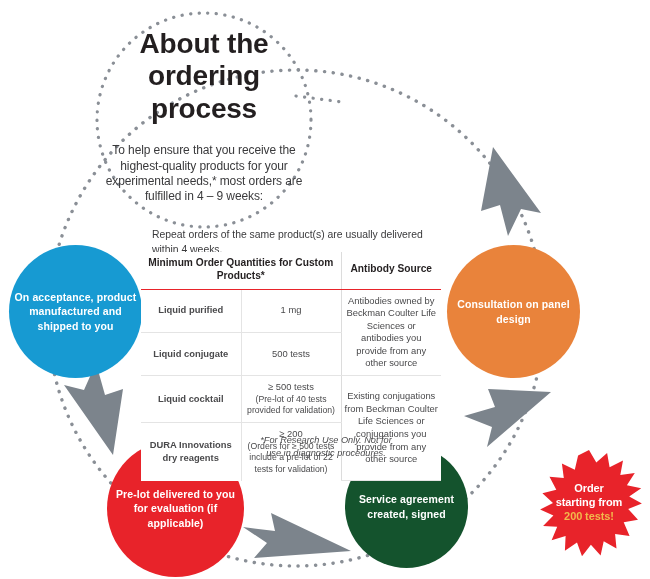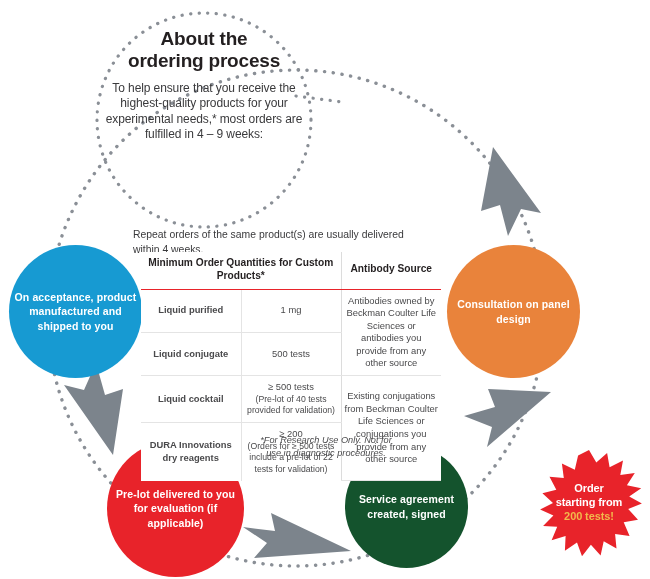--- a/index.html
+++ b/index.html
@@ -74,37 +74,37 @@
   
   #headline-block {
     position: absolute;
     left: 92px;
     top: 28px;
     width: 224px;
     text-align: center;
     color: #231f20;
   }
   #headline {
-    font-size: 19px;
+    font-size: 28px;
     font-weight: bold;
     line-height: 1.16;
     letter-spacing: -0.2px;
-    margin-bottom: 9px;
+    margin-bottom: 18px;
   }
   #intro {
     font-size: 12px;
     line-height: 1.27;
     color: #3a3a3c;
     letter-spacing: -0.1px;
   }
 
   
   #repeat-note {
     position: absolute;
-    left: 133px;
+    left: 152px;
     top: 228px;
     width: 296px;
     font-size: 10.4px;
     line-height: 1.42;
     color: #3a3a3c;
   }
 
   
   #moq-table {
     position: absolute;

